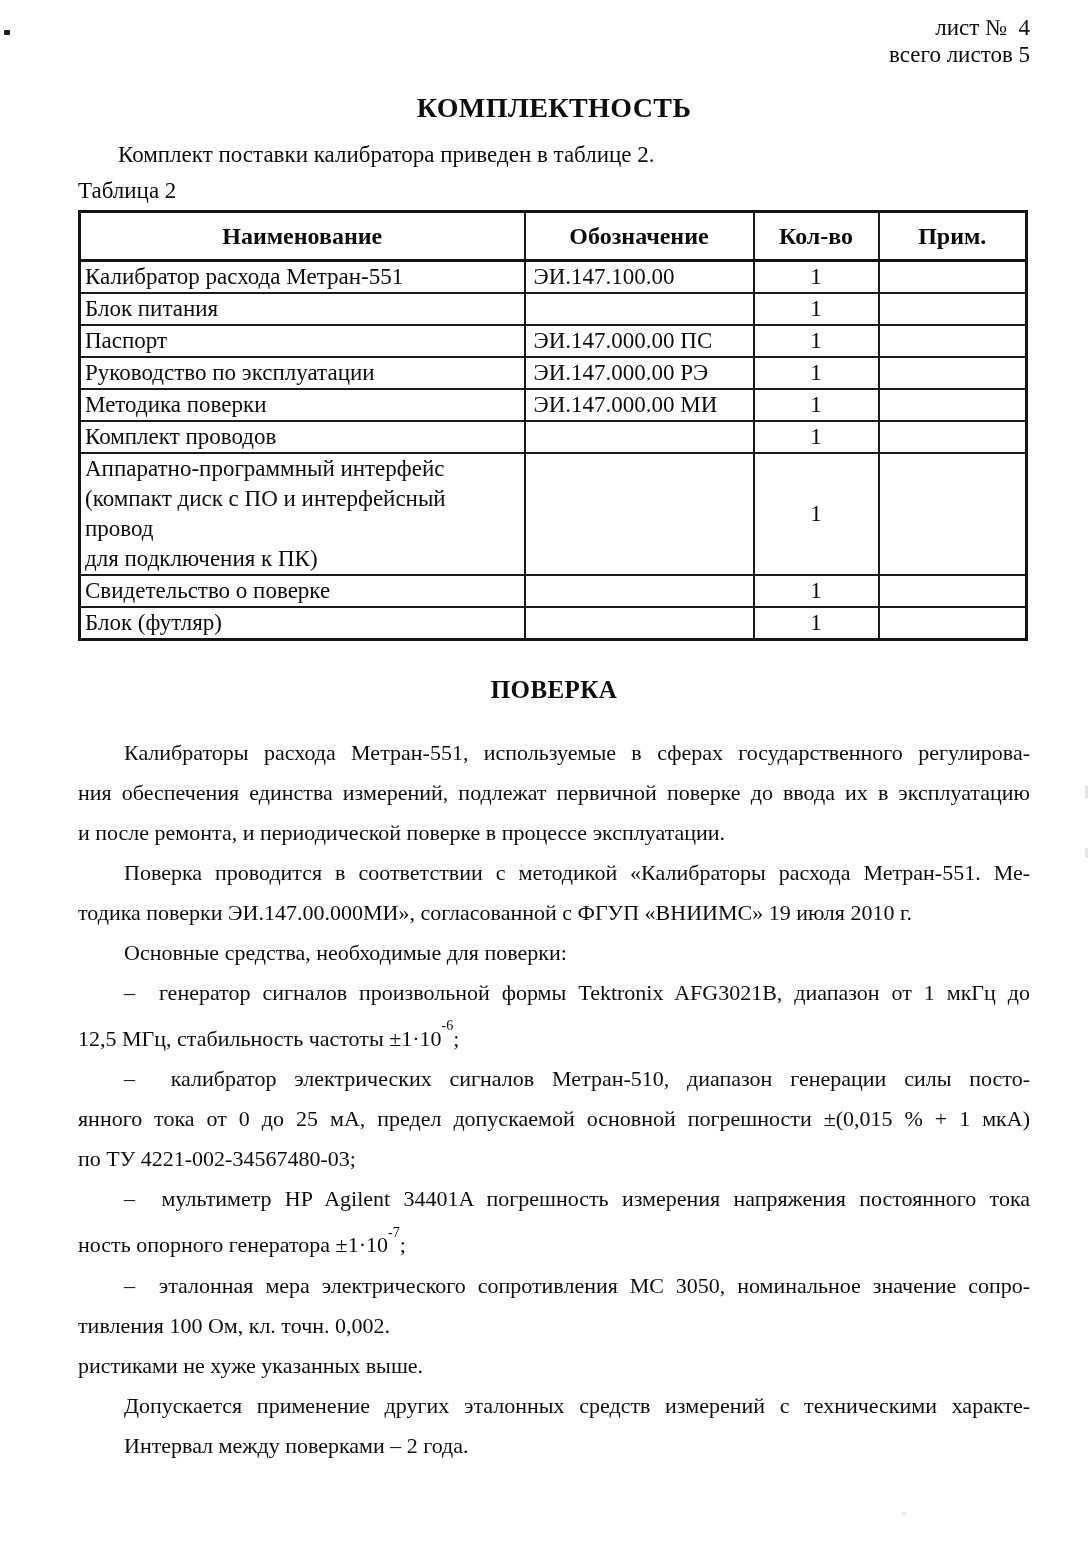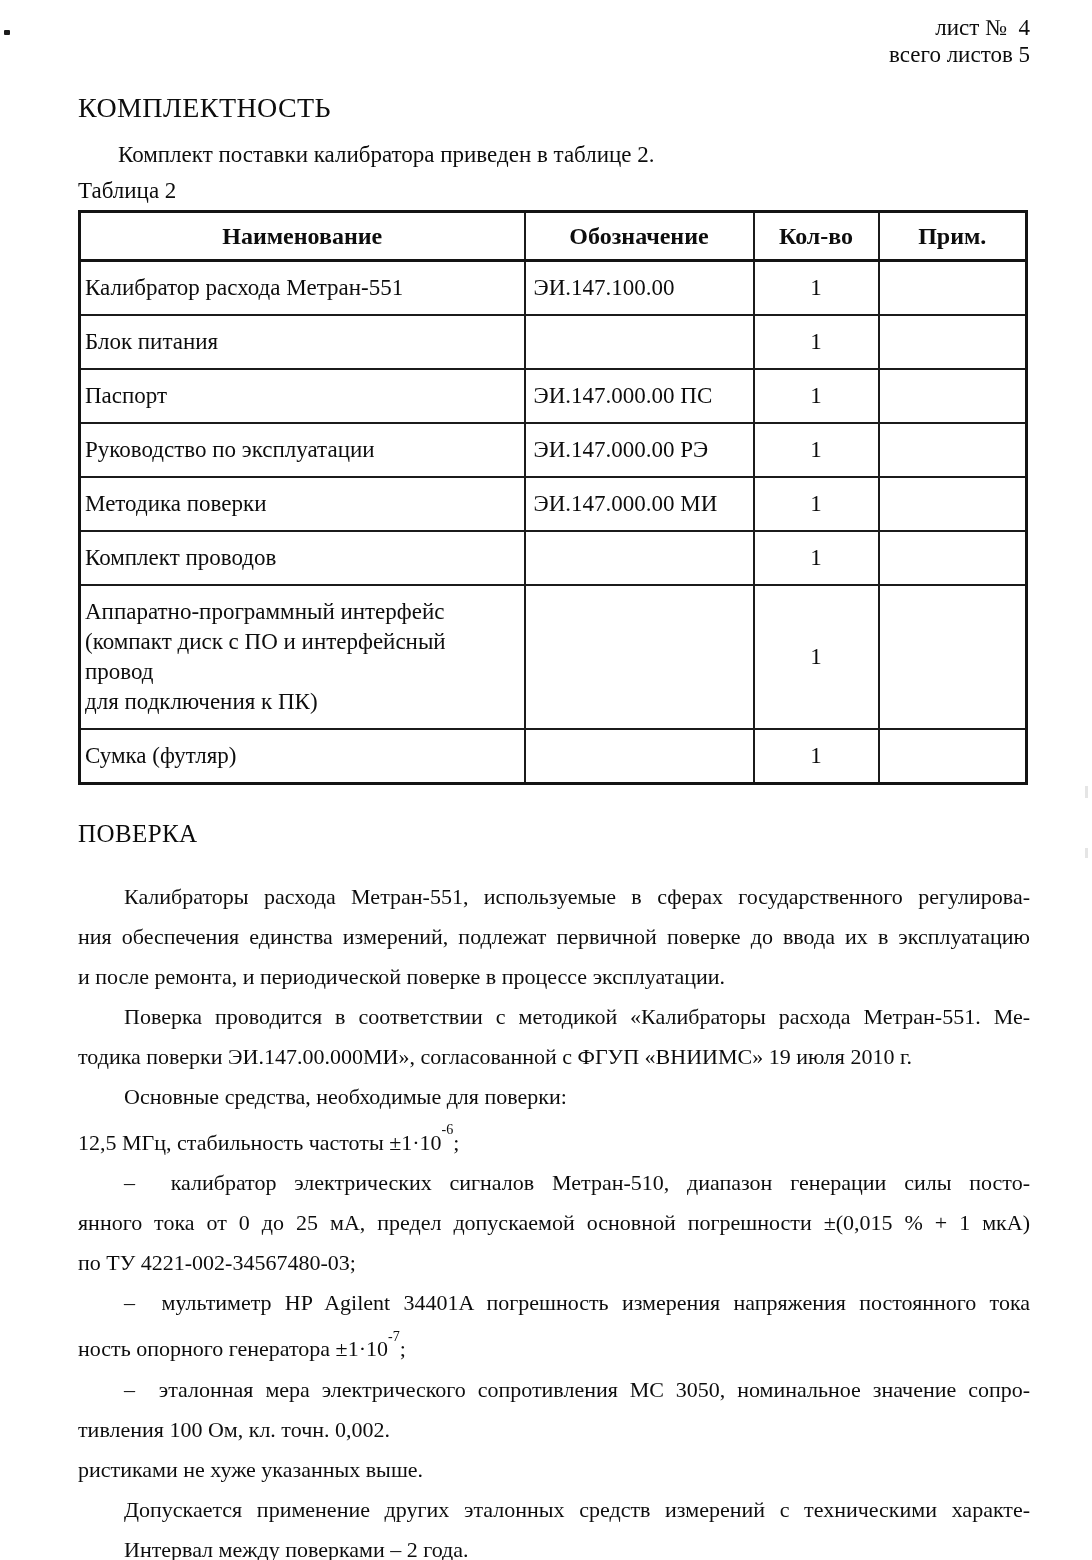--- a/index.html
+++ b/index.html
@@ -16,41 +16,41 @@
   
   .speck{position:absolute;left:4px;top:30px;width:6px;height:5px;background:#1c1c1c;border-radius:1px;}
   .edge-mark{position:absolute;background:#cfcfcf;opacity:.55;}
   .em1{left:1085px;top:786px;width:3px;height:12px;}
   .em2{left:1085px;top:848px;width:3px;height:10px;}
   .em3{left:902px;top:1512px;width:4px;height:3px;background:#dadada;}
 
   .header-right{text-align:right;font-size:23px;line-height:27px;}
 
   .section-title{
-    font-weight:normal;font-size:28px;line-height:32px;
+    text-align:center;font-weight:bold;font-size:28px;line-height:32px;
     margin-top:24px;letter-spacing:.4px;
   }
   .section-title.poverka{font-size:25px;line-height:34px;margin-top:32px;}
 
   .intro{margin-top:14px;font-size:23px;line-height:34px;padding-left:40px;}
   .table-label{margin-top:4px;font-size:23px;line-height:30px;}
 
   table.spec-table{
     border-collapse:collapse;table-layout:fixed;width:947px;
     font-size:23px;margin-top:4px;
     border:3px solid #141414;
   }
   .spec-table th,.spec-table td{border:2px solid #1b1b1b;}
   .spec-table thead th{
     border-bottom:3px solid #141414;
     font-weight:bold;font-size:24px;height:46px;text-align:center;
     padding:0 2px;
   }
   .spec-table td{
-    height:29px;padding:11px 4px;vertical-align:middle;line-height:30px;
+    height:29px;padding:0 4px;vertical-align:middle;line-height:30px;
   }
   .spec-table td.name{text-align:left;white-space:pre-line;}
   .spec-table td.desig{text-align:left;padding-left:8px;}
   .spec-table td.qty{text-align:center;}
   .spec-table td.note{text-align:left;}
 
   .paragraphs{margin-top:26px;font-size:22px;}
   .pline{line-height:40px;overflow:hidden;}
   .pline.j{text-align:justify;text-align-last:justify;}
   .pline.first{padding-left:46px;}
@@ -131,21 +131,27 @@
         </tr>
         <tr>
           <td class="name fitw">Аппаратно-программный интерфейс
 (компакт диск с ПО и интерфейсный провод
 для подключения к ПК)</td>
           <td class="desig"></td>
           <td class="qty">1</td>
           <td class="note"></td>
         </tr>
         <tr>
-          <td class="name fitw">Сумка (футляр)</td>
+          <td class="name fitw">Свидетельство о поверке</td>
+          <td class="desig"></td>
+          <td class="qty">1</td>
+          <td class="note"></td>
+        </tr>
+        <tr>
+          <td class="name fitw">Блок (футляр)</td>
           <td class="desig"></td>
           <td class="qty">1</td>
           <td class="note"></td>
         </tr>
       </tbody>
   </table>
 
   <div class="section-title poverka">ПОВЕРКА</div>
 
   <div class="paragraphs">
@@ -155,20 +161,21 @@
         <div class="pline fitw">и после ремонта, и периодической поверке в процессе эксплуатации.</div>
       </div>
       <div class="para">
         <div class="pline fitw j first">Поверка проводится в соответствии с методикой «Калибраторы расхода Метран-551. Ме-</div>
         <div class="pline fitw">тодика поверки ЭИ.147.00.000МИ», согласованной с ФГУП «ВНИИМС» 19 июля 2010 г.</div>
       </div>
       <div class="para">
         <div class="pline fitw first">Основные средства, необходимые для поверки:</div>
       </div>
       <div class="para">
+        <div class="pline fitw j first">–&nbsp;&nbsp;генератор сигналов произвольной формы Tektronix AFG3021B, диапазон от 1 мкГц до</div>
         <div class="pline fitw">12,5 МГц, стабильность частоты ±1·10<sup>-6</sup>;</div>
       </div>
       <div class="para">
         <div class="pline fitw j first">–&nbsp;&nbsp;калибратор электрических сигналов Метран-510, диапазон генерации силы посто-</div>
         <div class="pline fitw j">янного тока от 0 до 25 мА, предел допускаемой основной погрешности ±(0,015 % + 1 мкА)</div>
         <div class="pline fitw">по ТУ 4221-002-34567480-03;</div>
       </div>
       <div class="para">
         <div class="pline fitw j first">–&nbsp;&nbsp;мультиметр HP Agilent 34401A погрешность измерения напряжения постоянного тока</div>
       </div>

